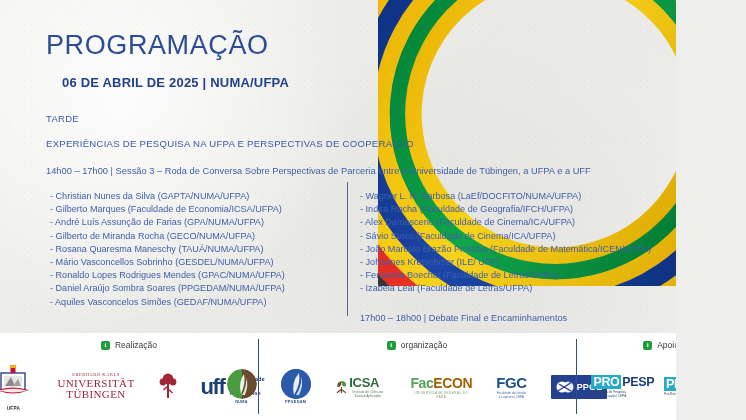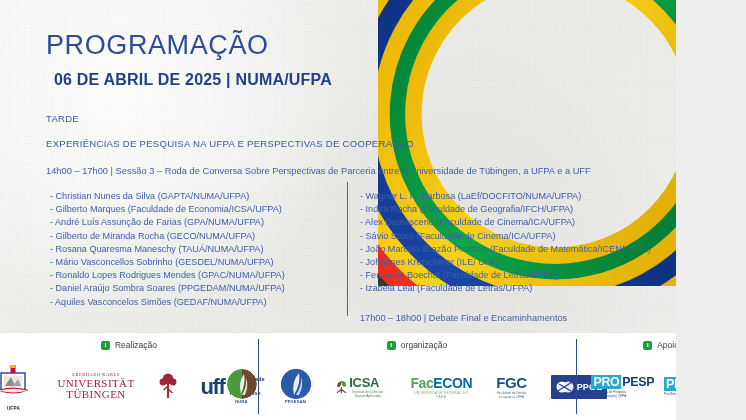--- a/index.html
+++ b/index.html
@@ -29,21 +29,21 @@
   
   .ribbon{position:absolute;top:-184px;right:-172px;width:470px;height:470px;overflow:hidden;}
   .ribbon svg{position:absolute;top:0;left:0;}
 
   
   .header{position:absolute;left:46px;top:32px;}
   .title{
     font-size:27px;letter-spacing:.6px;color:#2c4c93;font-weight:400;
     line-height:1;margin:0 0 12px 0;
   }
-  .subtitle{font-size:16px;font-weight:bold;color:#23418a;letter-spacing:.2px;margin:8px;}
+  .subtitle{font-size:13px;font-weight:bold;color:#23418a;letter-spacing:.2px;margin:16px;}
 
   
   .shift{position:absolute;left:46px;top:113px;font-size:9.5px;color:#3a5aa3;letter-spacing:.3px;}
   .block-title{position:absolute;left:46px;top:138px;font-size:9.6px;color:#3a5aa3;letter-spacing:.25px;}
   .session{position:absolute;left:46px;top:166px;font-size:9.3px;color:#3f5ea8;white-space:nowrap;}
 
   .cols{position:absolute;left:46px;top:190px;width:660px;}
   .divider{
     position:absolute;left:347px;top:182px;width:1px;height:134px;
     background:#36538f;opacity:.85;
@@ -92,21 +92,21 @@
   .uff-wrap{display:flex;align-items:center;gap:5px;}
   .uff-word{font-size:22px;font-weight:bold;color:#1b3f73;letter-spacing:-1.4px;font-family:"Liberation Sans",sans-serif;}
   .uff-txt{font-size:5.6px;font-weight:bold;color:#1b3f73;line-height:7px;}
 
   .circ{width:30px;height:30px;border-radius:50%;position:relative;overflow:hidden;}
   .circ-cap{font-size:3.8px;font-weight:bold;color:#2a4a87;text-align:center;letter-spacing:.3px;margin-top:1px;}
 
   .icsa-word{font-size:13px;font-weight:bold;color:#2f6b3f;letter-spacing:-.3px;}
   .icsa-sub{font-size:3.2px;color:#4b7a4f;letter-spacing:.1px;text-align:center;}
 
-  .facecon{font-size:14px;font-weight:bold;color:#0369a1;letter-spacing:-.4px;}
+  .facecon{font-size:14px;font-weight:bold;color:#a16207;letter-spacing:-.4px;}
   .facecon-sub{font-size:3.2px;color:#7fa06f;letter-spacing:.4px;text-align:center;}
 
   .fgc{font-size:15px;font-weight:bold;color:#1b4f8a;letter-spacing:-.4px;}
   .fgc-sub{font-size:3.1px;color:#4a6f9a;text-align:center;line-height:4px;}
 
   .ppge{background:#24408e;display:flex;align-items:center;gap:3px;padding:4px 5px;border-radius:1px;}
   .ppge-t{font-size:9px;font-weight:bold;color:#fff;letter-spacing:.2px;}
 
   .pro{display:flex;flex-direction:column;align-items:flex-start;}
   .pro-row{display:flex;align-items:flex-start;}

